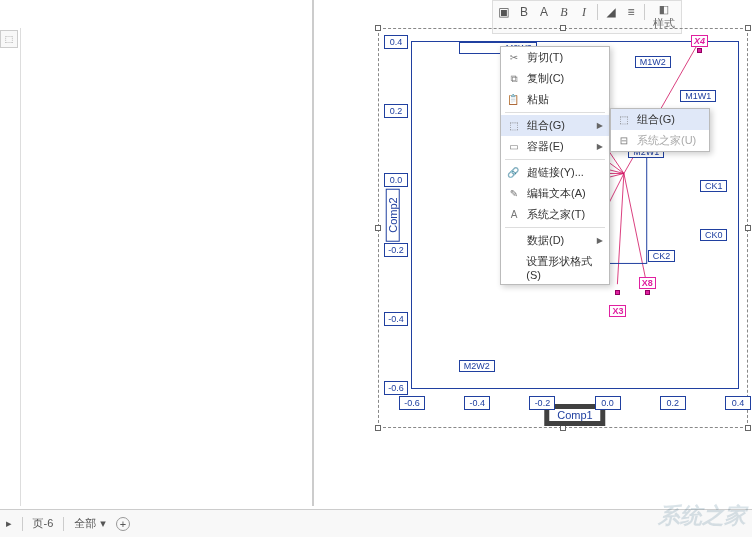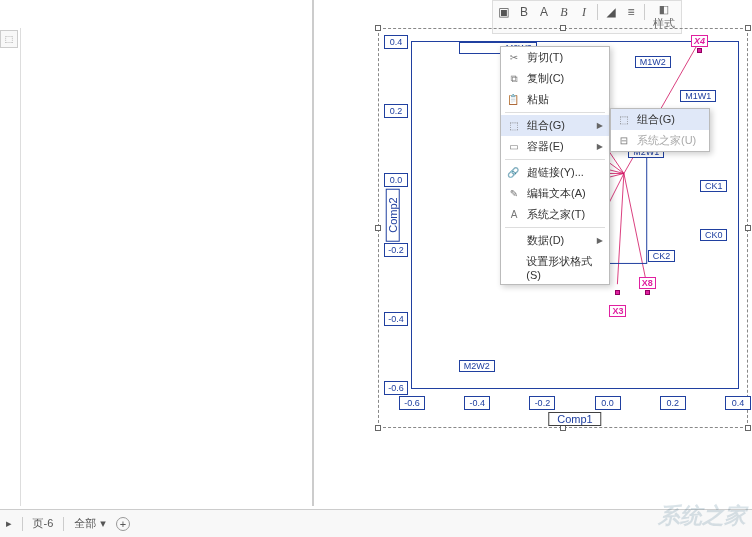--- a/index.html
+++ b/index.html
@@ -14,21 +14,21 @@
 .page-divider{position:absolute;top:0;left:312px;width:2px;height:506px;background:#ccc}
 .chart-container{position:absolute;top:28px;left:378px;width:370px;height:400px;border:1px dashed #888}
 .handle{position:absolute;width:6px;height:6px;border:1px solid #666;background:#fff}
 .handle.tl{top:-4px;left:-4px}.handle.tr{top:-4px;right:-4px}.handle.bl{bottom:-4px;left:-4px}.handle.br{bottom:-4px;right:-4px}
 .handle.tm{top:-4px;left:calc(50% - 3px)}.handle.bm{bottom:-4px;left:calc(50% - 3px)}
 .handle.ml{top:calc(50% - 3px);left:-4px}.handle.mr{top:calc(50% - 3px);right:-4px}
 .plot{position:absolute;top:12px;left:32px;right:8px;bottom:38px;border:1.5px solid #2040a0;background:#fff}
 .ytick{position:absolute;left:-28px;width:24px;height:14px;border:1px solid #2040a0;font-size:9px;display:flex;align-items:center;justify-content:center;background:#fff;color:#2040a0}
 .xtick{position:absolute;bottom:-22px;width:26px;height:14px;border:1px solid #2040a0;font-size:9px;display:flex;align-items:center;justify-content:center;background:#fff;color:#2040a0}
 .ylabel{position:absolute;left:-46px;top:50%;transform:translateY(-50%) rotate(-90deg);font-size:11px;color:#2040a0;border:1px solid #2040a0;padding:0 8px;background:#fff}
-.xlabel{position:absolute;bottom:-38px;left:50%;transform:translateX(-50%);font-size:11px;color:#2040a0;border:1px solid #404040;padding:0 8px;background:#fff}
+.xlabel{position:absolute;bottom:-38px;left:50%;transform:translateX(-50%);font-size:11px;color:#2040a0;border:5px solid #404040;padding:0 8px;background:#fff}
 .dlabel{position:absolute;border:1px solid #e020a0;color:#e020a0;font-size:9px;padding:0 2px;background:#fff;font-weight:bold}
 .clabel{position:absolute;border:1px solid #2040a0;color:#2040a0;font-size:9px;padding:0 4px;background:#fff}
 .dpoint{position:absolute;width:5px;height:5px;background:#e020a0;border:1px solid #900060}
 svg.lines{position:absolute;top:0;left:0;width:100%;height:100%;pointer-events:none}
 .ctx-menu{position:absolute;top:46px;left:500px;width:110px;background:#fff;border:1px solid #bbb;box-shadow:2px 2px 6px rgba(0,0,0,.2);z-index:10}
 .ctx-item{display:flex;align-items:center;padding:3px 6px;gap:6px;color:#333;cursor:pointer}
 .ctx-item:hover,.ctx-item.hover{background:#e0e8f8}
 .ctx-item.disabled{color:#aaa}
 .ctx-icon{width:14px;height:14px;display:flex;align-items:center;justify-content:center;font-size:10px;color:#777}
 .ctx-arrow{margin-left:auto;font-size:8px;color:#666}

